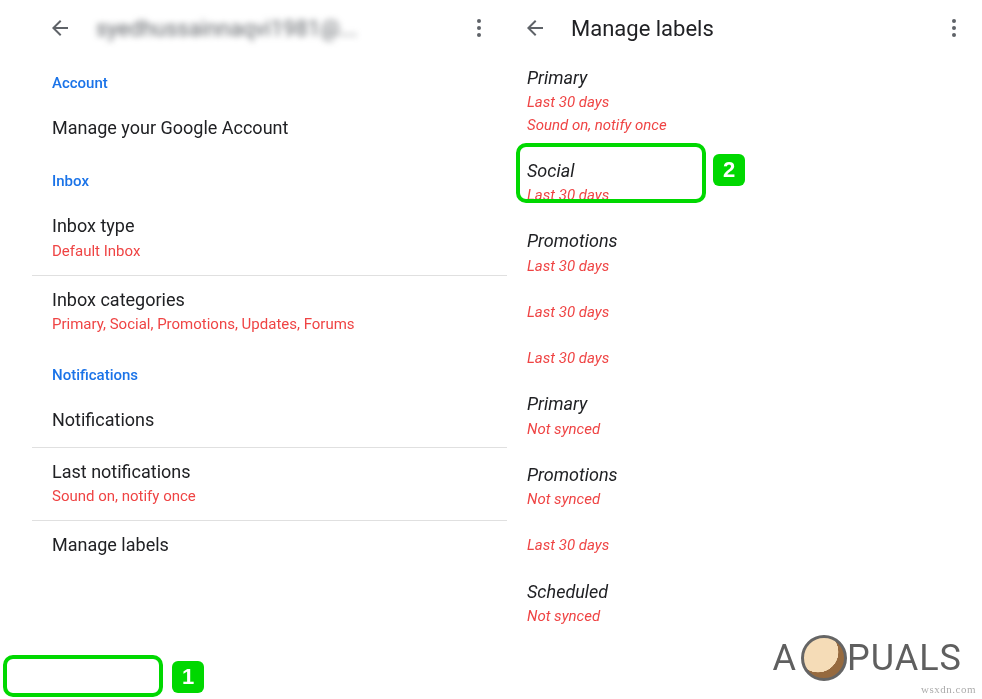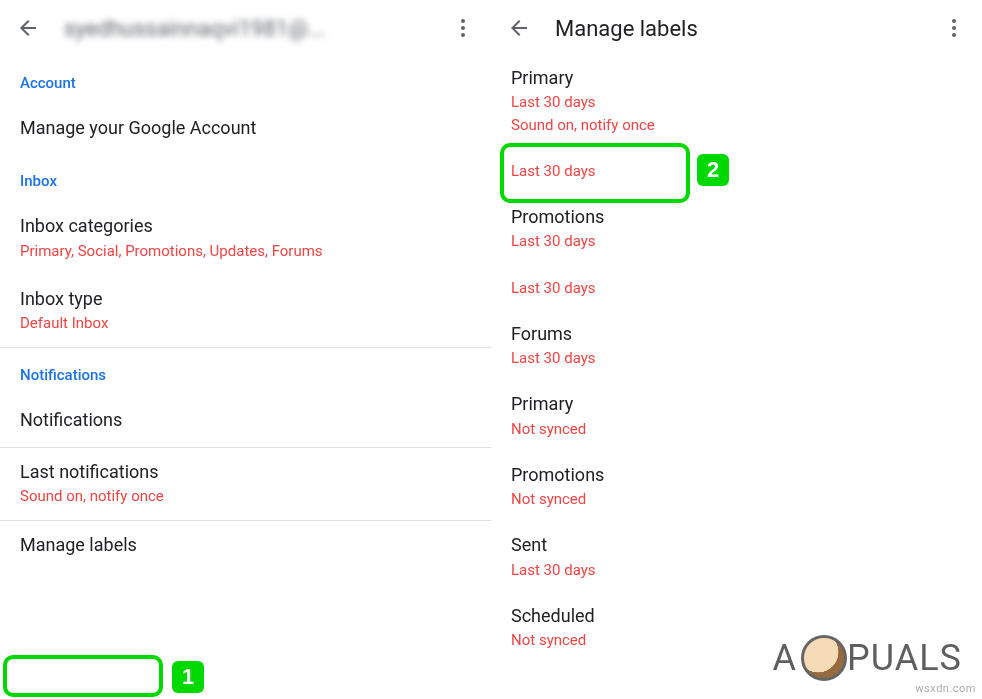--- a/index.html
+++ b/index.html
@@ -14,21 +14,21 @@
     .container {
       display: flex;
       height: 100%;
     }
     .pane {
       flex: 1;
       background: #fff;
       overflow: hidden;
       position: relative;
     }
-    .pane-left { border-right: 0; }
+    .pane-left { border-right: 0; padding-left: 32px; }
     .header {
       display: flex;
       align-items: center;
       height: 56px;
       padding: 0 8px;
     }
     .icon-btn {
       width: 40px;
       height: 40px;
       display: flex;
@@ -70,21 +70,21 @@
       font-size: 18px;
       color: #202124;
       line-height: 1.35;
     }
     .item-sub {
       font-size: 15px;
       color: #ef4444;
       line-height: 1.35;
       margin-top: 2px;
     }
-    .label-list .item { border-bottom: none; padding: 10px 20px 14px 20px; }
+    .label-list .item { border-bottom: none; padding: 10px 20px 14px 20px; font-style: italic; }
     .highlight-box {
       position: absolute;
       border: 4px solid #00d800;
       border-radius: 10px;
       pointer-events: none;
       z-index: 10;
     }
     .callout {
       position: absolute;
       width: 32px;
@@ -101,20 +101,21 @@
       font-family: Arial Black, Arial, sans-serif;
     }
     .watermark {
       position: absolute;
       bottom: 4px;
       right: 6px;
       font-size: 11px;
       color: rgba(0,0,0,0.35);
       letter-spacing: 0.5px;
       z-index: 5;
+      font-family: Liberation Serif, serif;
     }
     .logo {
       position: absolute;
       right: 20px;
       bottom: 18px;
       display: flex;
       align-items: center;
       z-index: 5;
     }
     .logo-text {
@@ -158,27 +159,27 @@
       </div>
     </div>
 
     <div class="content">
       <div class="section-label">Account</div>
       <div class="item no-border">
         <div class="item-title">Manage your Google Account</div>
       </div>
 
       <div class="section-label">Inbox</div>
+      <div class="item">
+        <div class="item-title">Inbox type</div>
+        <div class="item-sub">Default Inbox</div>
+      </div>
       <div class="item no-border">
         <div class="item-title">Inbox categories</div>
         <div class="item-sub">Primary, Social, Promotions, Updates, Forums</div>
-      </div>
-      <div class="item">
-        <div class="item-title">Inbox type</div>
-        <div class="item-sub">Default Inbox</div>
       </div>
 
       <div class="section-label">Notifications</div>
       <div class="item">
         <div class="item-title">Notifications</div>
       </div>
       <div class="item">
         <div class="item-title">Last notifications</div>
         <div class="item-sub">Sound on, notify once</div>
       </div>
@@ -208,43 +209,42 @@
       </div>
     </div>
 
     <div class="content label-list">
       <div class="item">
         <div class="item-title">Primary</div>
         <div class="item-sub">Last 30 days</div>
         <div class="item-sub">Sound on, notify once</div>
       </div>
       <div class="item" style="position:relative;">
+        <div class="item-title">Social</div>
         <div class="item-sub">Last 30 days</div>
       </div>
       <div class="item">
         <div class="item-title">Promotions</div>
         <div class="item-sub">Last 30 days</div>
       </div>
       <div class="item">
         <div class="item-sub">Last 30 days</div>
       </div>
       <div class="item">
-        <div class="item-title">Forums</div>
         <div class="item-sub">Last 30 days</div>
       </div>
       <div class="item">
         <div class="item-title">Primary</div>
         <div class="item-sub">Not synced</div>
       </div>
       <div class="item">
         <div class="item-title">Promotions</div>
         <div class="item-sub">Not synced</div>
       </div>
       <div class="item">
-        <div class="item-title">Sent</div>
         <div class="item-sub">Last 30 days</div>
       </div>
       <div class="item">
         <div class="item-title">Scheduled</div>
         <div class="item-sub">Not synced</div>
       </div>
 
     </div>
 
     <div class="highlight-box" style="left:9px; top:143px; width:190px; height:60px;"></div>

